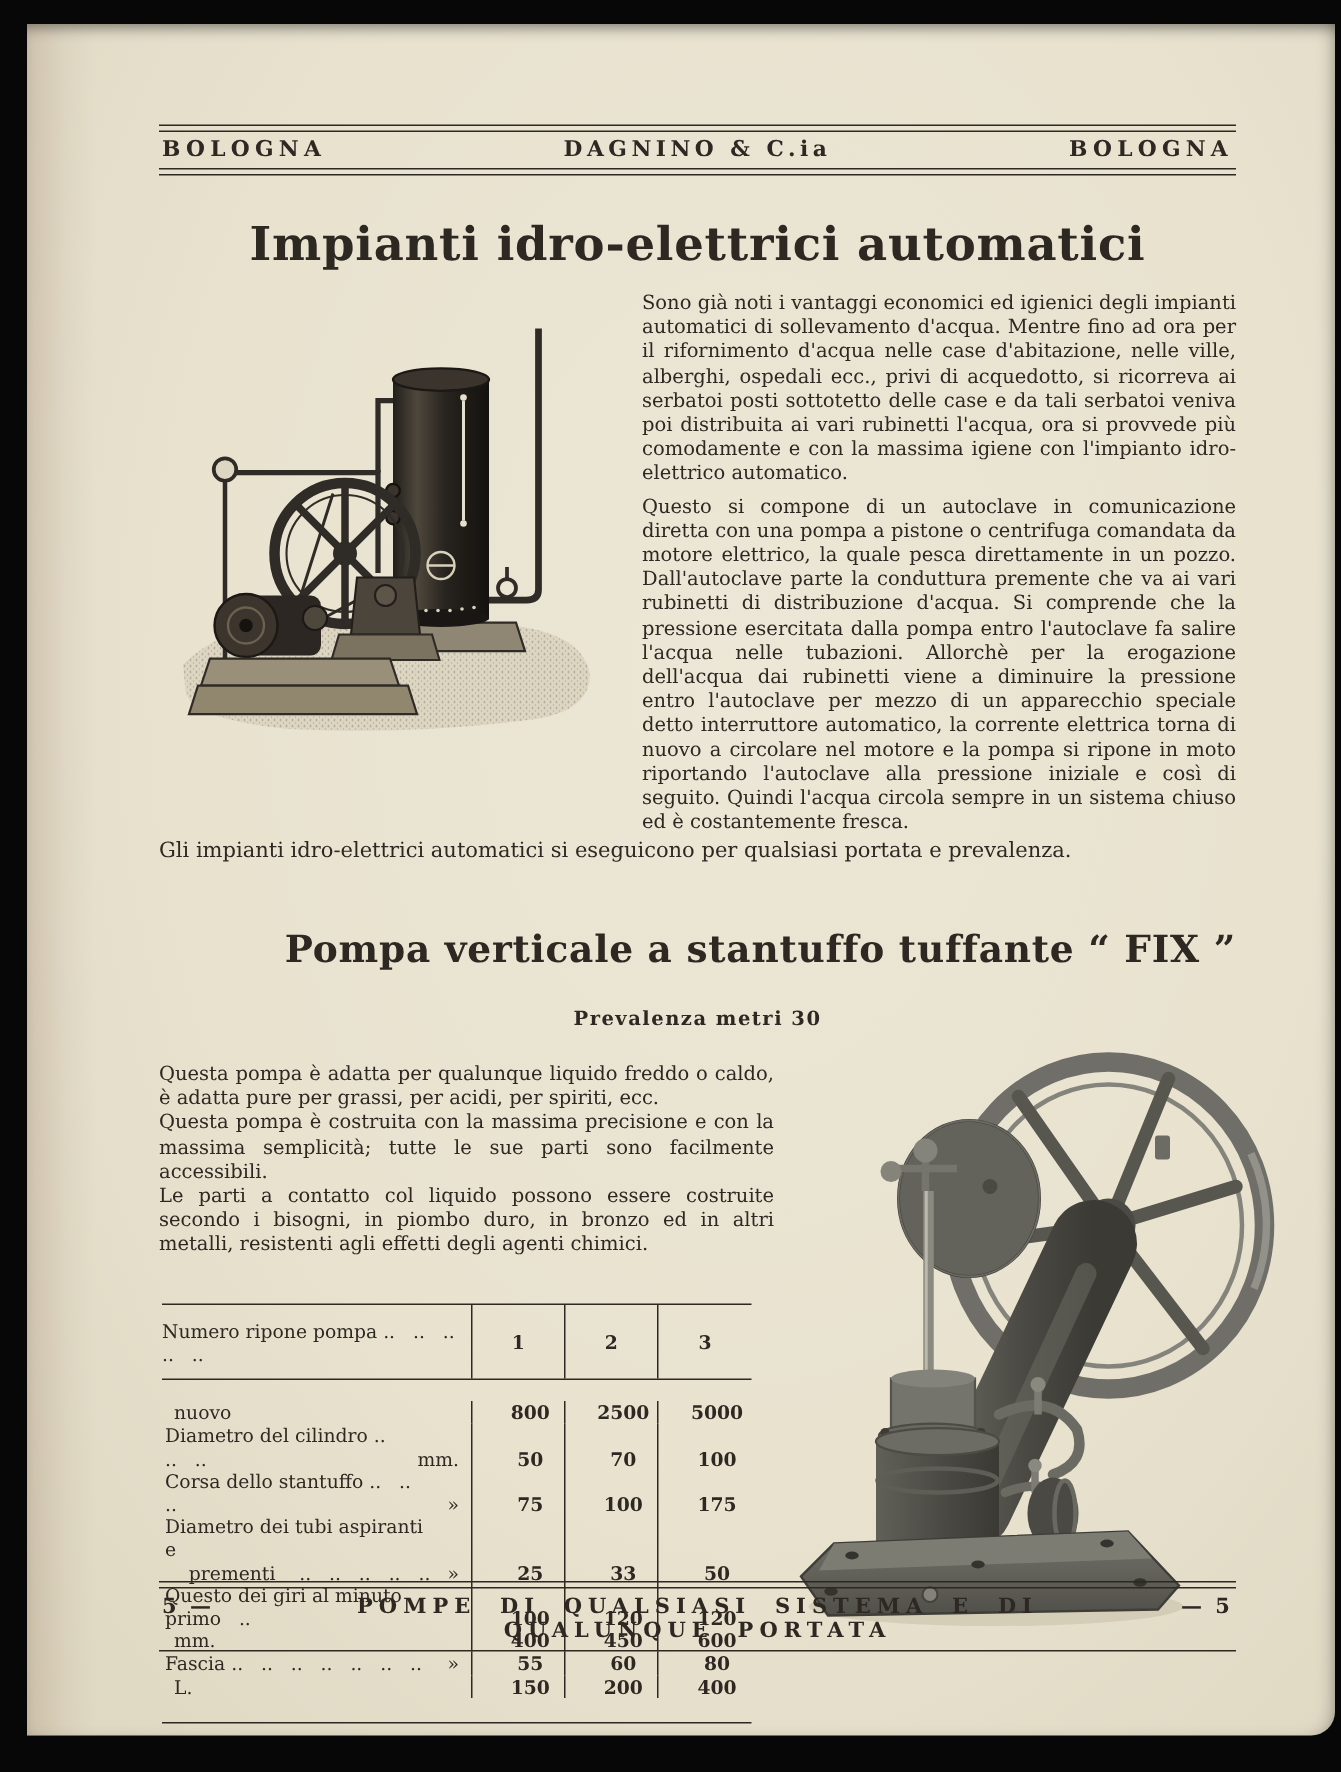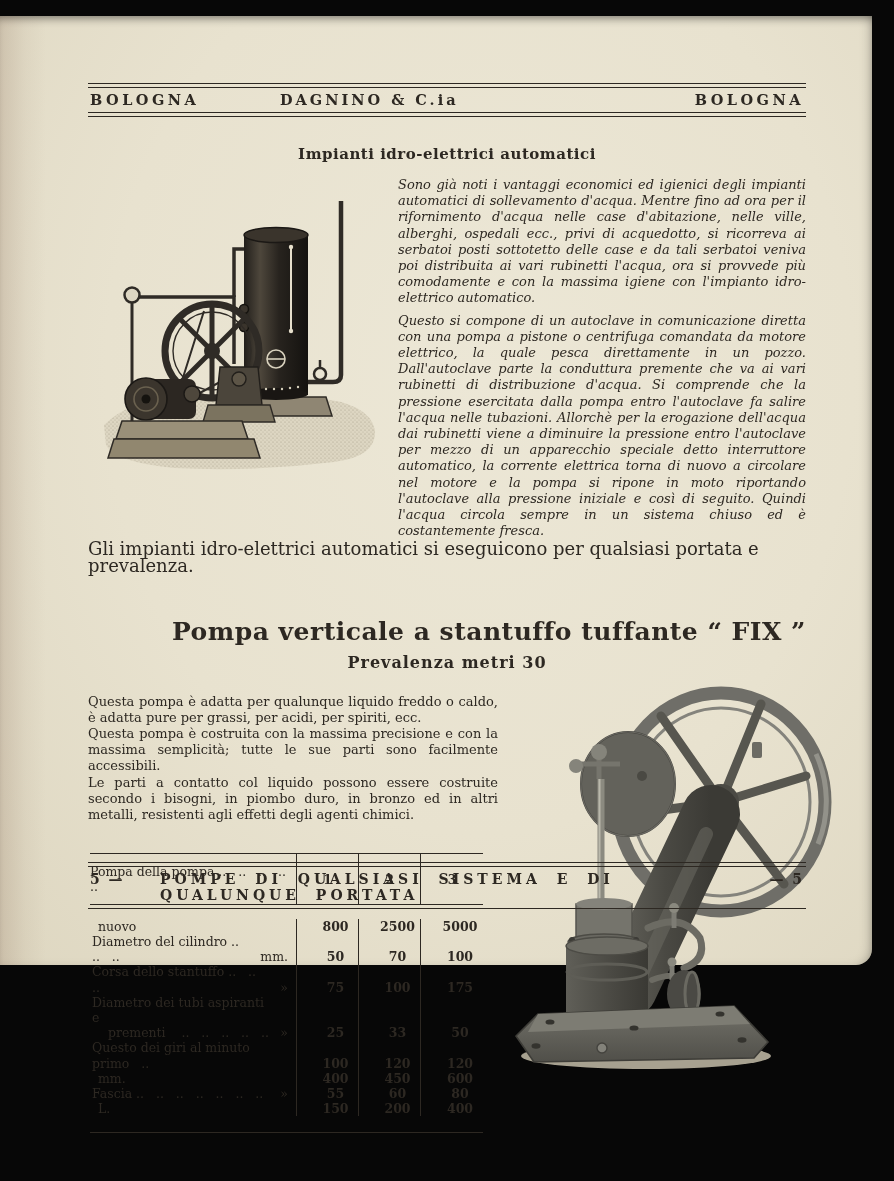--- a/index.html
+++ b/index.html
@@ -3,53 +3,53 @@
 <meta charset="utf-8">
 <style>
   html,body{margin:0;padding:0;}
   body{
     width:894px;height:1181px;position:relative;overflow:hidden;
     background:#070707;
     font-family:"DejaVu Serif", serif;
     color:#2d2822;
   }
   .page{
-    position:absolute;left:0;top:16px;width:872px;height:949px;
+    position:absolute;left:18px;top:16px;width:872px;height:1141px;
     background:radial-gradient(ellipse at 55% 38%, #ece7d6 0%, #e8e2cf 55%, #ded7c1 100%);
     border-radius:0 0 16px 0;
     box-shadow:inset 0 8px 10px -6px rgba(0,0,0,.45), inset -6px 0 12px -6px rgba(0,0,0,.35);
   }
   .page::before{
     content:'';position:absolute;left:0;top:0;bottom:0;width:46px;pointer-events:none;
     background:linear-gradient(90deg, rgba(125,92,72,.20), rgba(125,92,72,.06) 55%, rgba(0,0,0,0));
   }
   .content{position:absolute;left:88px;right:66px;top:0;}
 
   
   .rule2{height:3px;border-top:1.6px solid #2d2822;border-bottom:1px solid #2d2822;}
   .rule1{height:0;border-top:1.6px solid #2d2822;}
 
   
   .runhead{margin-top:67px;}
   .runrow{display:flex;align-items:baseline;padding:3px 2px 4px 2px;
     font-weight:bold;font-size:14.5px;letter-spacing:3.5px;}
   .runrow .l{width:190px;text-align:left;}
-  .runrow .c{flex:1;letter-spacing:3px;}
+  .runrow .c{flex:1;text-align:center;letter-spacing:3px;}
   .runrow .r{width:190px;text-align:right;}
 
-  h1.title1{margin:28px 0 0 0;text-align:center;font-size:15px;font-weight:bold;letter-spacing:.5px;}
+  h1.title1{margin:28px 0 0 0;text-align:center;font-size:31px;font-weight:bold;letter-spacing:.5px;}
   h1.title2{margin:42px 0 0 0;text-align:right;font-size:25px;font-weight:bold;letter-spacing:.5px;}
-  .subtitle{margin-top:7px;text-align:center;font-size:16px;font-weight:bold;letter-spacing:1px;}
+  .subtitle{margin-top:25px;text-align:center;font-size:13px;font-weight:bold;letter-spacing:1px;}
 
   .cols1{display:flex;margin-top:14px;}
   .fig1{width:300px;flex:0 0 300px;margin-left:4px;padding-top:12px;}
-  .rtext{flex:1;margin-left:6px;font-style:italic;}
+  .rtext{flex:1;margin-left:18px;}
   p.body{margin:0;font-size:13px;line-height:16.2px;text-align:justify;text-align-last:left;}
   p.body + p.body{margin-top:6px;}
-  .fullline{font-size:18px;line-height:16.6px;margin-top:2px;}
+  .fullline{font-size:14px;line-height:16.6px;margin-top:2px;}
 
   .cols2{display:flex;margin-top:22px;}
   .leftcol{width:410px;flex:0 0 410px;}
   .fig2{flex:1;margin-left:8px;margin-right:-28px;margin-top:-10px;text-align:right;}
 
   
   .ptable{margin-top:30px;margin-left:2px;width:393px;border-top:1.4px solid #2d2822;border-bottom:1.4px solid #2d2822;}
   .trow{display:grid;grid-template-columns:206px 62px 62px 63px;}
   .thead{border-bottom:1.4px solid #2d2822;}
   .thead .cell{padding:10px 0 9px 0;}
@@ -176,21 +176,21 @@
 
     <div class="cols2">
       <div class="leftcol">
         <p class="body">Questa pompa è adatta per qualunque liquido freddo o caldo, è adatta pure per grassi, per acidi, per spiriti, ecc.</p>
         <p class="body" style="margin-top:0">Questa pompa è costruita con la massima precisione e con la massima semplicità; tutte le sue parti sono facilmente accessibili.</p>
         <p class="body" style="margin-top:0">Le parti a contatto col liquido possono essere costruite secondo i bisogni, in piombo duro, in bronzo ed in altri metalli, resistenti agli effetti degli agenti chimici.</p>
 
         <div class="ptable">
           <div class="trow thead">
             <div class="cell lblcell">
-                <span class="lbl">Pompa della pompa ..   ..   ..   ..   ..</span>
+                <span class="lbl">Numero ripone pompa ..   ..   ..   ..   ..</span>
               </div>
             <div class="cell vcell">1</div>
             <div class="cell vcell">2</div>
             <div class="cell vcell">3</div>
           </div>
           <div class="tbody">
             <div class="trow">
               <div class="cell lblcell">
                   <span class="unit">nuovo</span>
                 </div>

